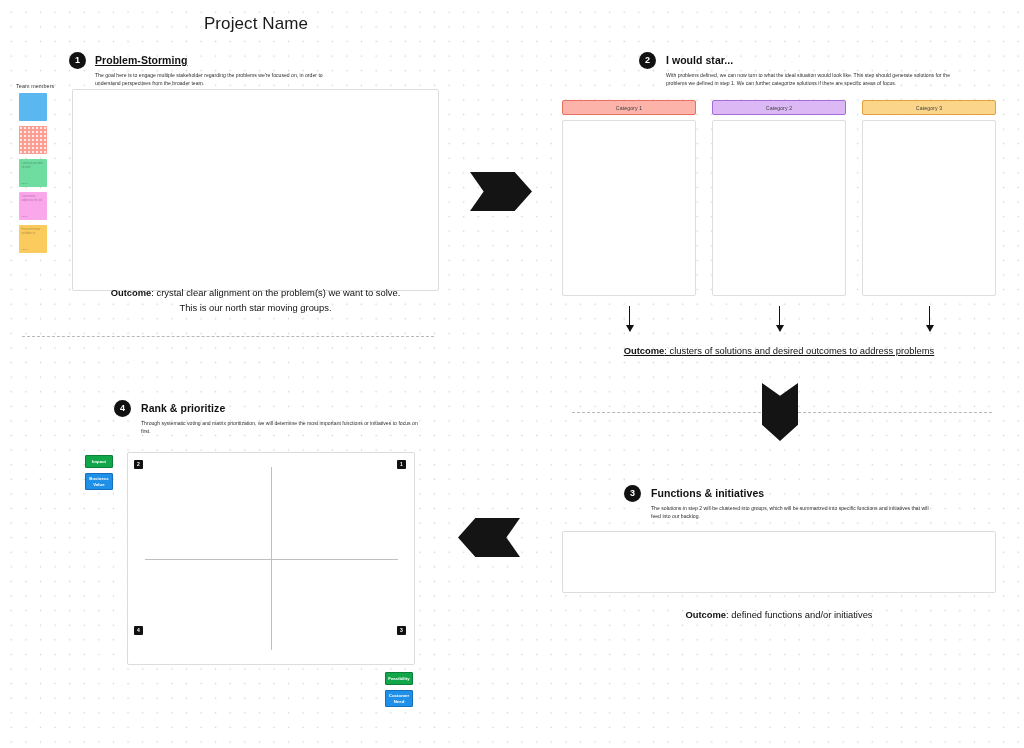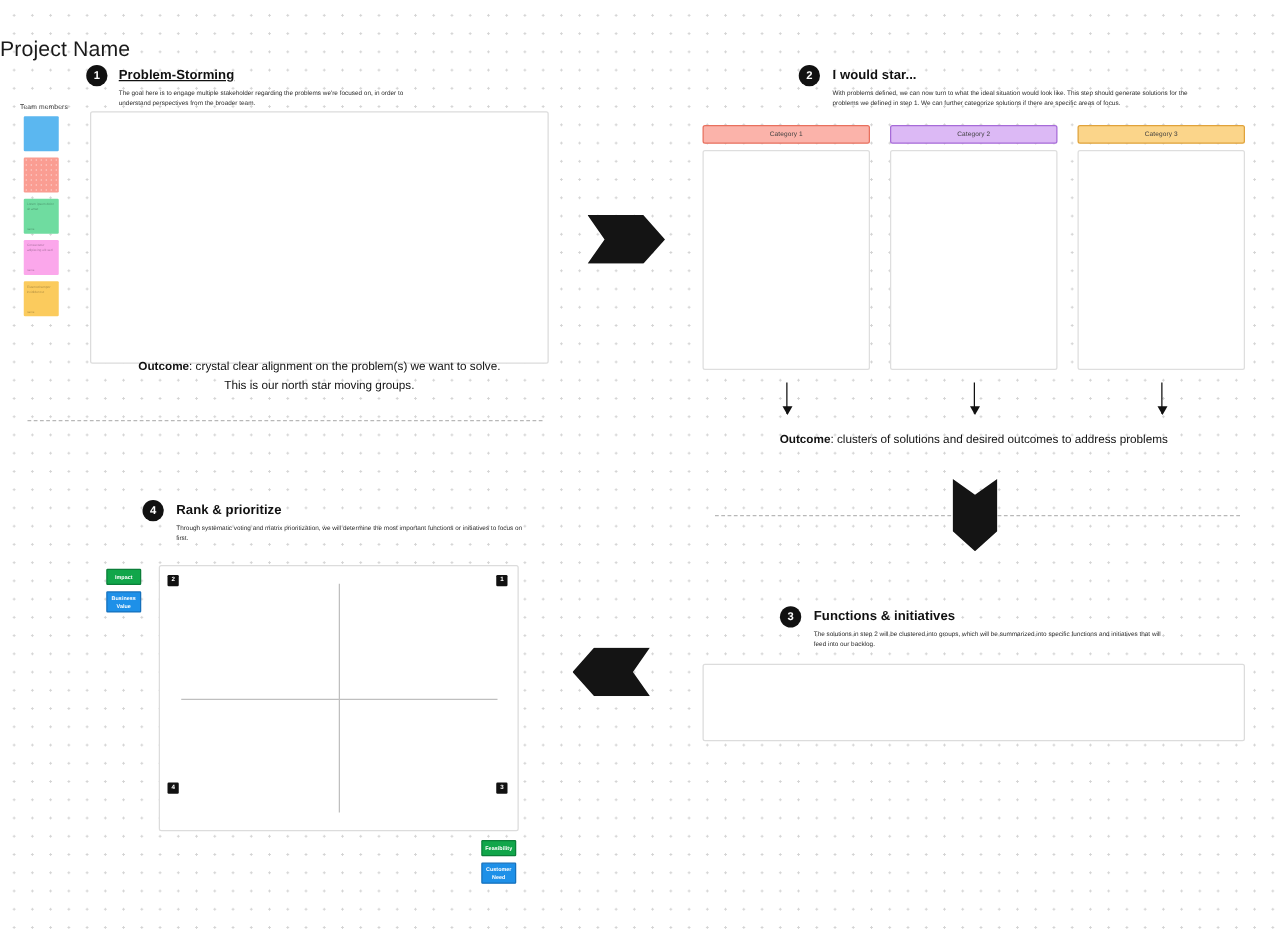--- a/index.html
+++ b/index.html
@@ -14,21 +14,22 @@
     width: 1024px; height: 748px;
     background-color: #ffffff;
     background-image: radial-gradient(circle, #d4d4d4 0.9px, transparent 1px);
     background-size: 14.6px 14.6px;
     background-position: 4px 5px;
   }
 
   
   .page-title {
     position: absolute;
-    left: 0; top: 30px; width: 512px;
+    left: 0; top: 14px; width: 512px;
+    text-align: center;
     font-size: 17px;
     font-weight: 400;
     color: #1a1a1a;
     letter-spacing: 0.1px;
   }
   .step-badge {
     position: absolute;
     width: 17px; height: 17px;
     border-radius: 50%;
     background: #111111;
@@ -256,33 +257,36 @@
   <div class="cat-head" style="left:712px; top:100px; width:134px; background:#DCB9F5; border:1px solid #A66BD8;">Category 2</div>
   <div class="cat-body" style="left:712px; top:120px; width:134px; height:176px;"></div>
 
   <div class="cat-head" style="left:862px; top:100px; width:134px; background:#FBD58A; border:1px solid #E0A23A;">Category 3</div>
   <div class="cat-body" style="left:862px; top:120px; width:134px; height:176px;"></div>
 
   <div class="thin-arrow" style="left:629px; top:306px; height:25px;"></div>
   <div class="thin-arrow" style="left:779px; top:306px; height:25px;"></div>
   <div class="thin-arrow" style="left:929px; top:306px; height:25px;"></div>
 
-  <div class="outcome" style="left:562px; top:344px; width:434px; text-align:center;">
+  <div class="outcome" style="left:562px; top:344px; width:434px; text-align:center;text-decoration:underline;">
     <b>Outcome</b><span>: clusters of solutions and desired outcomes to address problems</span>
   </div>
 
   <div class="dash-divider" style="left:572px; top:412px; width:420px;"></div>
   <div class="chevron-down" style="left:762px; top:383px; width:36px; height:58px;"></div>
 
   <div class="step-badge" style="left:624px; top:485px;">3</div>
   <div class="step-title" style="left:651px; top:487px;">Functions &amp; initiatives</div>
   <div class="step-desc" style="left:651px; top:505px; width:280px;">The solutions in step 2 will be clustered into groups, which will be summarized into specific functions and initiatives that will feed into our backlog.</div>
 
   <div class="canvas-box" style="left:562px; top:531px; width:434px; height:62px;"></div>
 
+  <div class="outcome" style="left:562px; top:608px; width:434px; text-align:center;">
+    <b>Outcome</b><span>: defined functions and/or initiatives</span>
+  </div>
 
   <div class="chevron-left" style="left:458px; top:518px; width:62px; height:39px;"></div>
 
   <div class="step-badge" style="left:114px; top:400px;">4</div>
   <div class="step-title" style="left:141px; top:402px;">Rank &amp; prioritize</div>
   <div class="step-desc" style="left:141px; top:420px; width:285px;">Through systematic voting and matrix prioritization, we will determine the most important functions or initiatives to focus on first.</div>
 
   <div class="matrix-box" style="left:127px; top:452px; width:288px; height:213px;"></div>
   <div class="axis-v" style="left:271px; top:467px; height:183px;"></div>
   <div class="axis-h" style="left:145px; top:559px; width:253px;"></div>

